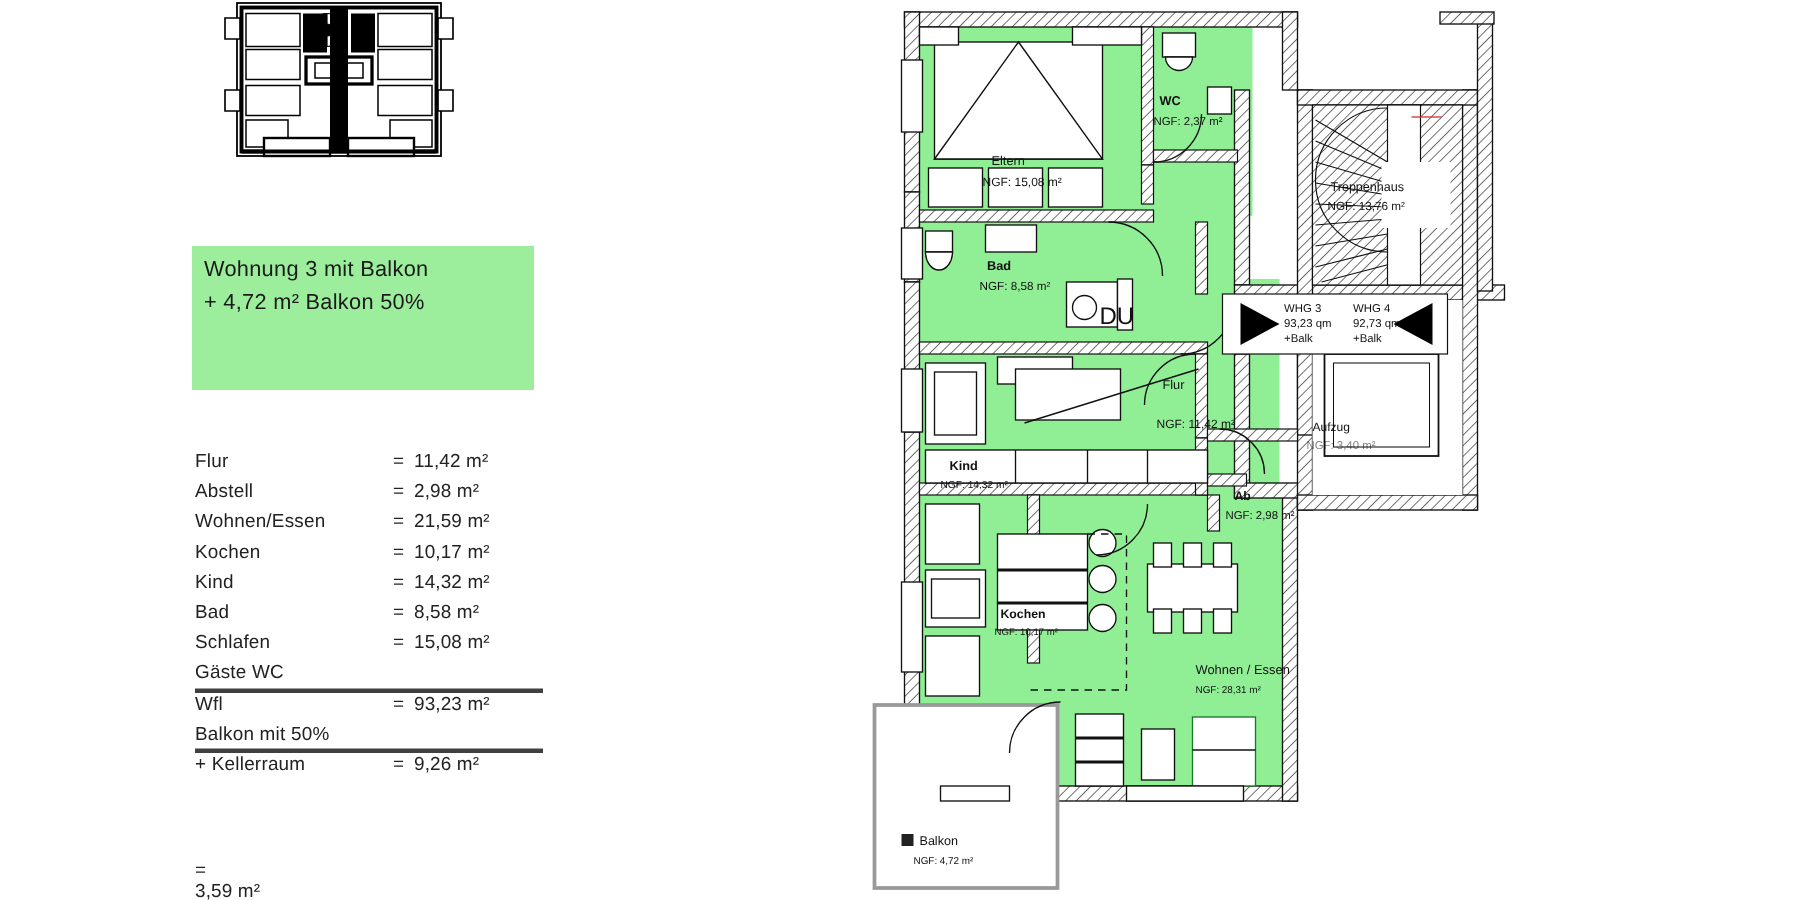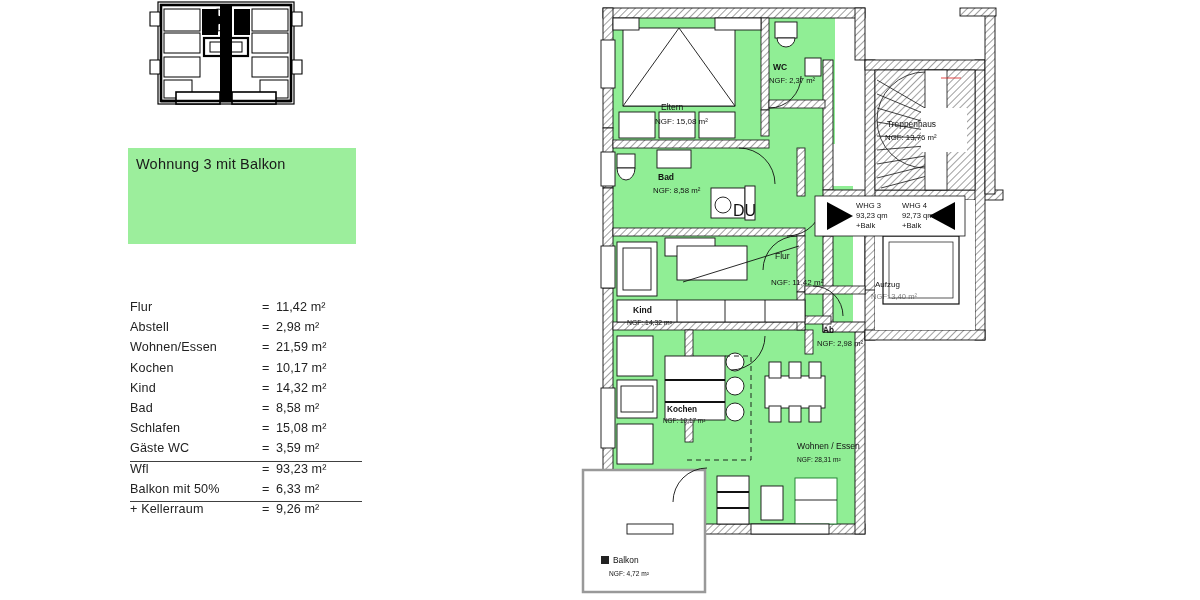--- a/index.html
+++ b/index.html
@@ -9,31 +9,31 @@
     background: #ffffff;
     font-family: "Liberation Sans", sans-serif;
     overflow: hidden;
   }
   #page { position: relative; width: 1200px; height: 600px; background:#fff; }
 
   
   #keyplan { position:absolute; left:146px; top:0px; width:160px; height:108px; }
 
   #infobox {
-    position:absolute; left:128px; top:148px; width:228px; height:96px;
+    position:absolute; left:128px; top:164px; width:228px; height:96px;
     background:#9cee9c; padding:6px 8px 4px 8px;
   }
   #infobox .line { font-size:14.5px; color:#1a1a1a; line-height:21.5px; letter-spacing:.2px; }
 
   #areatable { position:absolute; left:130px; top:300px; width:232px; }
   .trow { display:flex; align-items:baseline; height:20.2px; font-size:12.6px; color:#222; }
   .trow .nm { flex:0 0 132px; letter-spacing:.15px; }
   .trow .eq { flex:0 0 14px; }
   .trow .vl { flex:1 1 auto; text-align:left; padding-right:14px; letter-spacing:.1px; }
-  .trow.ul { border-bottom:1px solid #404040; height:20.2px; }
+  .trow.ul { border-bottom:3px solid #404040; height:20.2px;flex-direction:column; }
   .trow.bold { font-weight:bold; }
   .trow.bold .eq { flex:0 0 0px; }
 
   
   #plan { position:absolute; left:565px; top:0px; width:520px; height:600px; }
   #plan svg { display:block; }
 </style>
 </head>
 <body>
 
@@ -79,20 +79,21 @@
 
         <rect x="30" y="92" width="44" height="12" stroke-width="1.6" fill="#fff"></rect>
         <rect x="86" y="92" width="44" height="12" stroke-width="1.6" fill="#fff"></rect>
         <line x1="15" y1="101" x2="145" y2="101" stroke-width="2.6"></line>
       </g>
     </svg>
   </div>
 
   <div id="infobox">
     <div class="line">Wohnung 3 mit Balkon</div>
+    <div class="line">+ 4,72 m² Balkon 50%</div>
   </div>
 
   <div id="areatable">
       <div class="trow">
         <span class="nm">Flur</span>
         <span class="eq">=</span>
         <span class="vl">11,42 m²</span>
       </div>
       <div class="trow">
         <span class="nm">Abstell</span>

